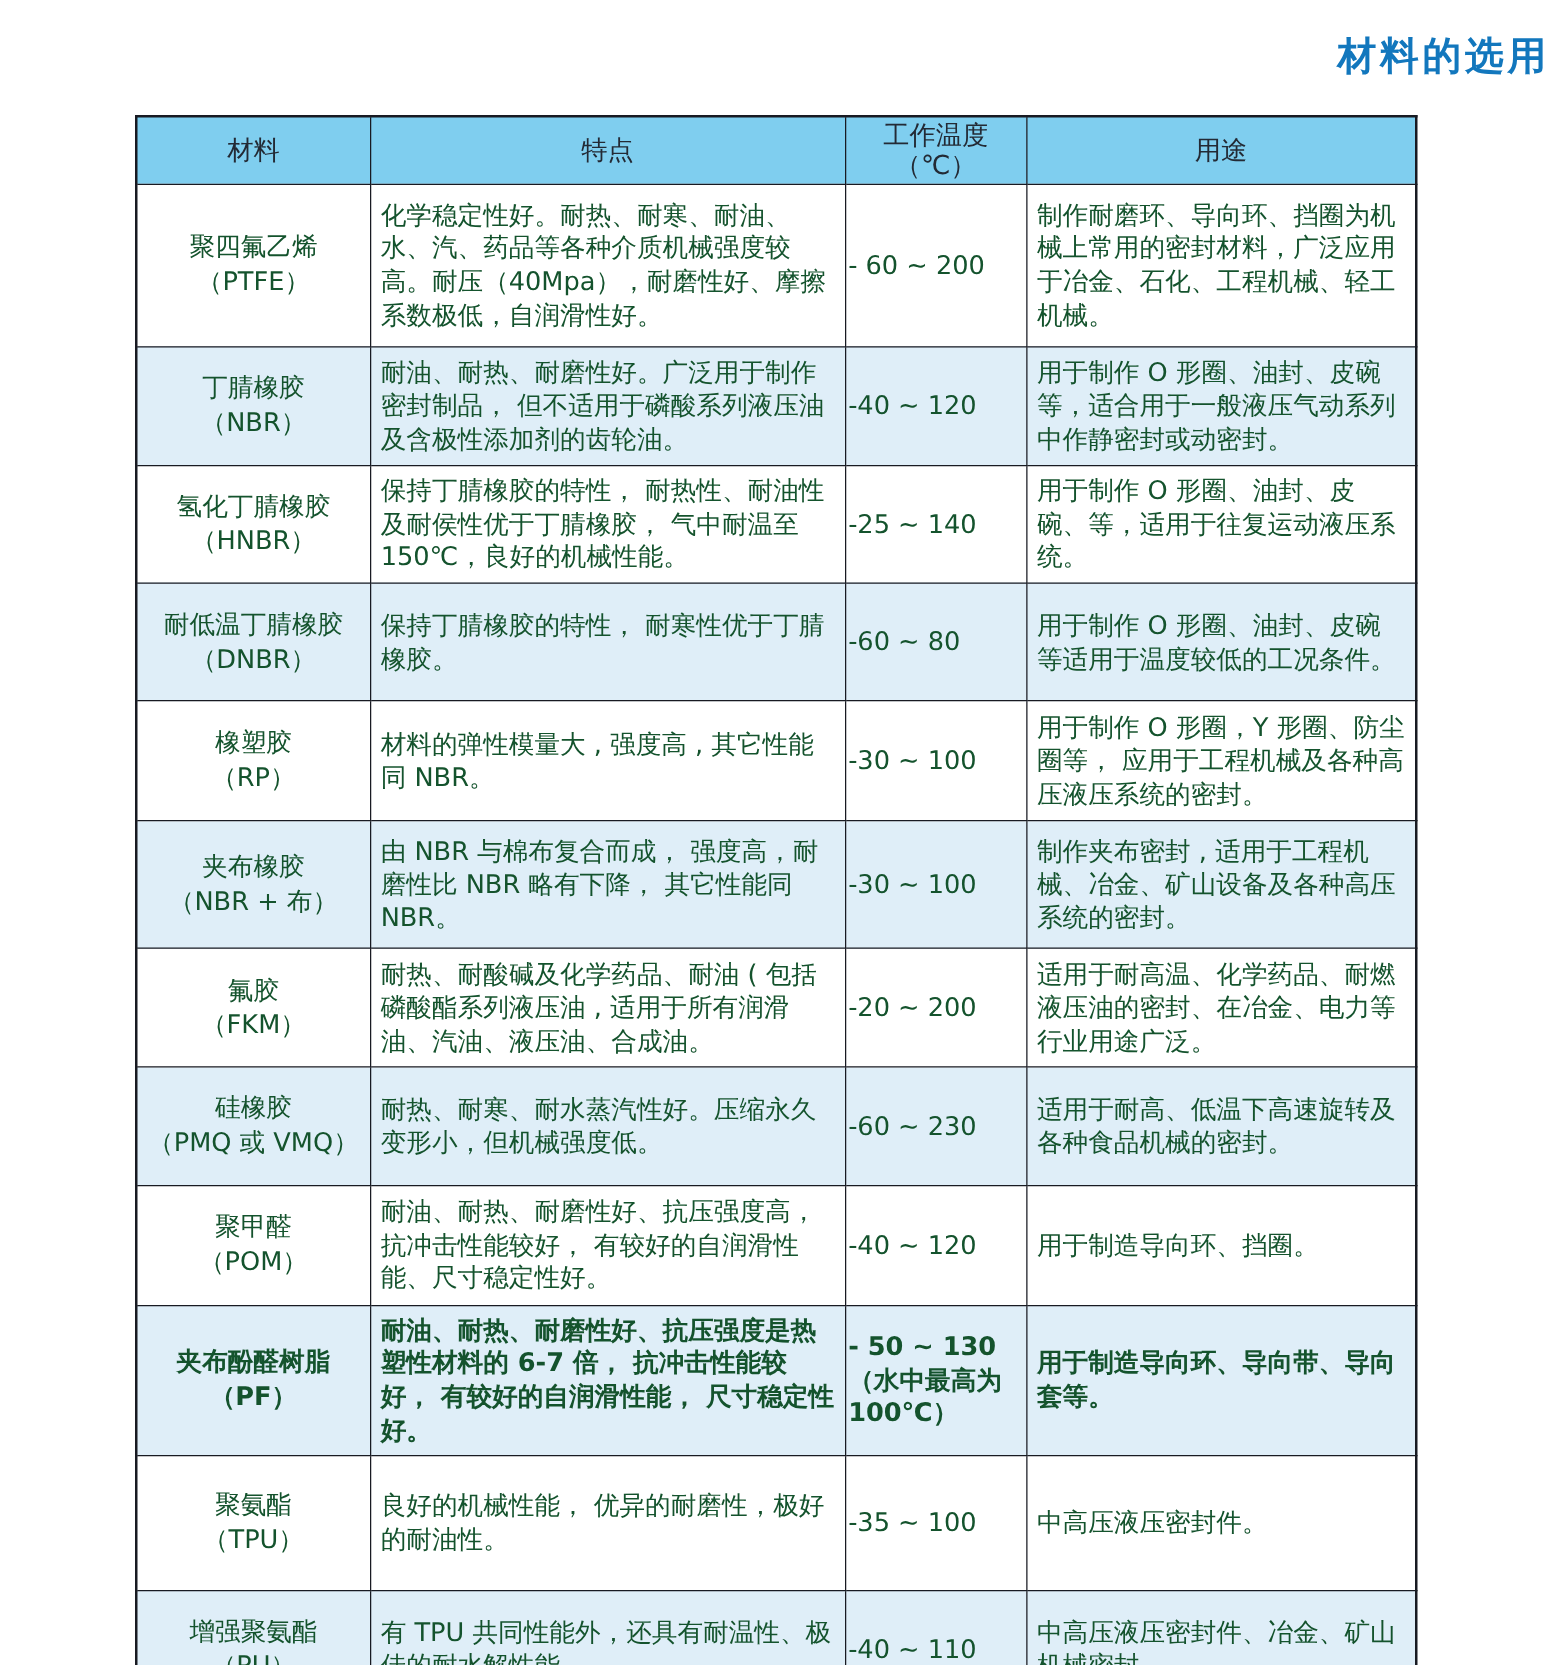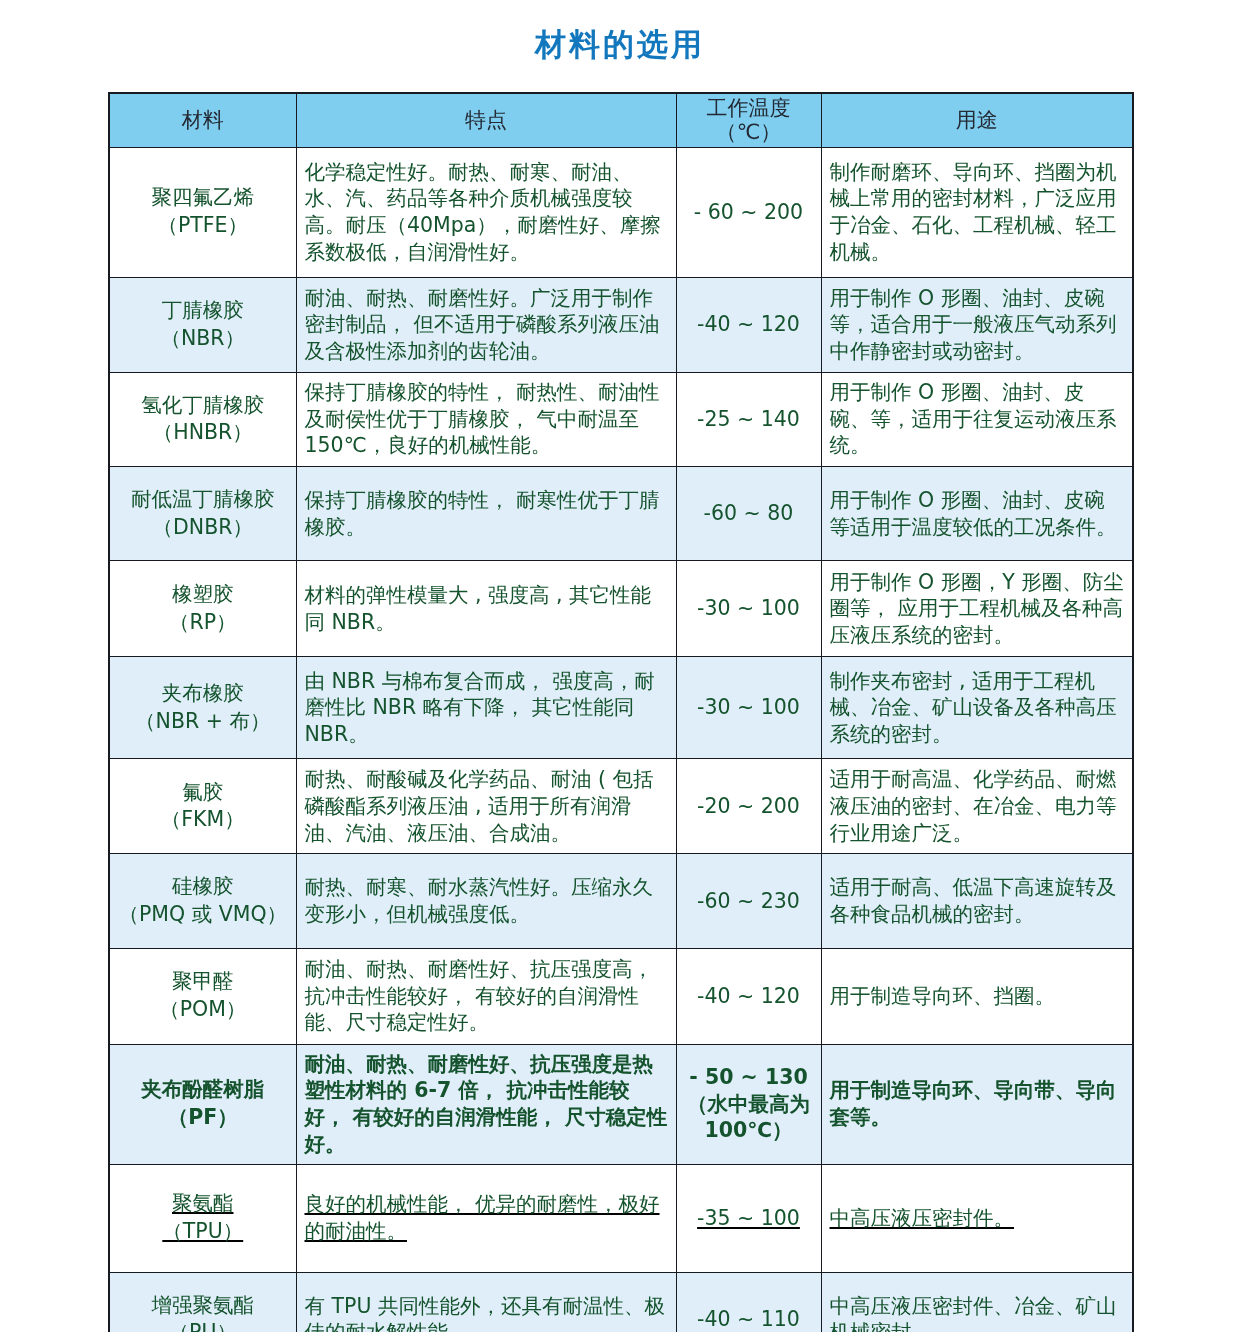--- a/index.html
+++ b/index.html
@@ -3,21 +3,21 @@
 <meta charset="utf-8">
 <style>
   html,body{margin:0;padding:0;background:#ffffff;}
   body{
     width:1240px;height:1332px;overflow:hidden;
     font-family:"DejaVu Sans","Liberation Sans",sans-serif;
     -webkit-font-smoothing:antialiased;
   }
   .page-title{
     padding-top:24px;
-    text-align:center;
+    text-align:right;
     font-size:31px;
     font-weight:bold;
     color:#1277BD;
     letter-spacing:3px;
   }
   table.materials{
     border-collapse:collapse;
     table-layout:fixed;
     width:1024px;
     margin:26px 0 0 108px;
@@ -49,30 +49,29 @@
     line-height:1.3;
     padding:5px 8px;
   }
   td.cell-material{
     text-align:center;
     padding:19px 4px;
     line-height:1.35;
     margin-top:47px;
   }
   td.cell-temp{
-    text-align:center;
     white-space:pre-line;
     padding:5px 2px;
   }
   td.cell-features,td.cell-usage{text-align:left;}
   tr.alt{background:#DFEEF8;}
   tr.h1{height:130px;} tr.h2{height:95px;} tr.h3{height:66px;}
   tr.h4{height:94px;}  tr.h5{height:96px;} tr.h6{height:102px;}
   tr.h7{height:95px;}  tr.h8{height:87px;} tr.h9{height:96px;}
-  tr.h10{height:120px;font-weight:bold;} tr.h11{height:108px;text-decoration:underline;} tr.h12{height:83px;}
+  tr.h10{height:120px;font-weight:bold;} tr.h11{height:108px;} tr.h12{height:83px;}
 </style>
 </head>
 <body>
 
 <div class="page-title">材料的选用</div>
 
 <table class="materials">
   <colgroup>
     <col class="c-material">
       <col class="c-features">

